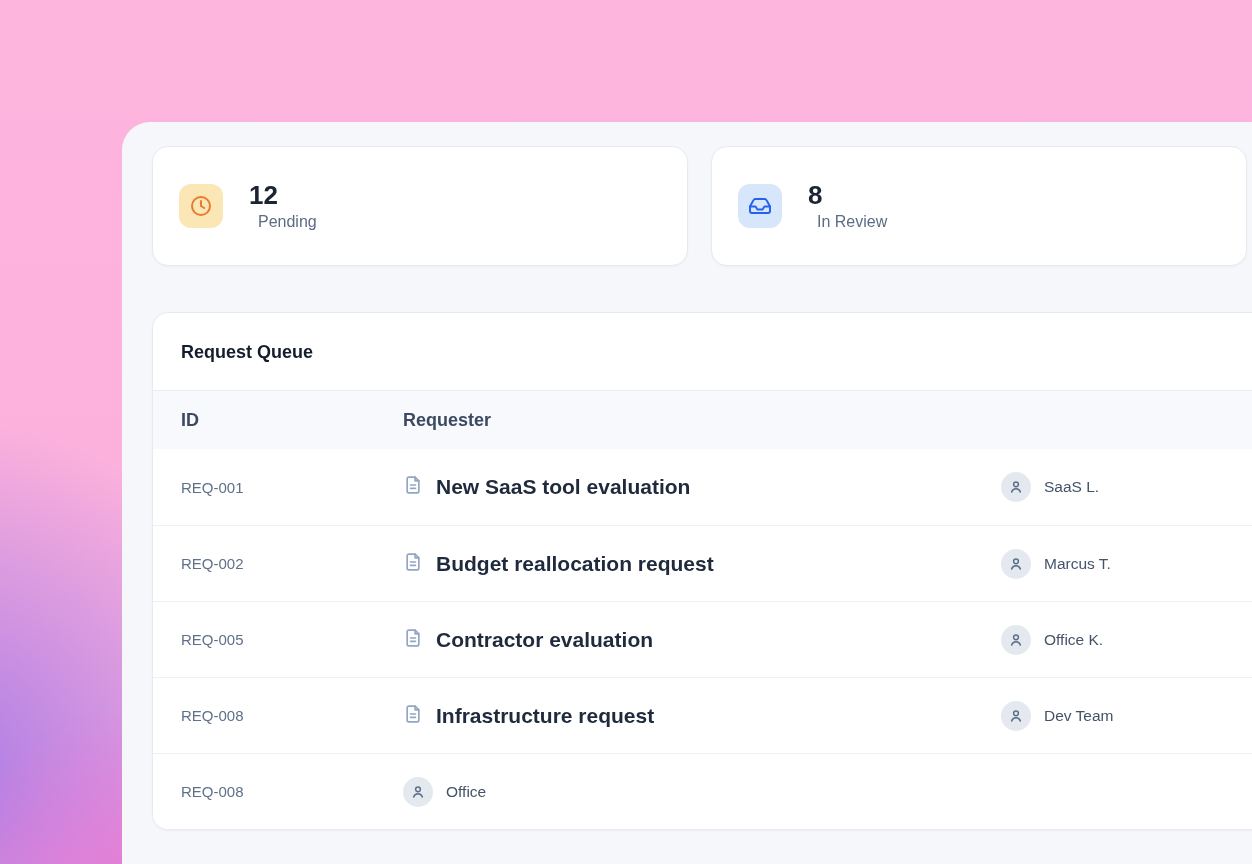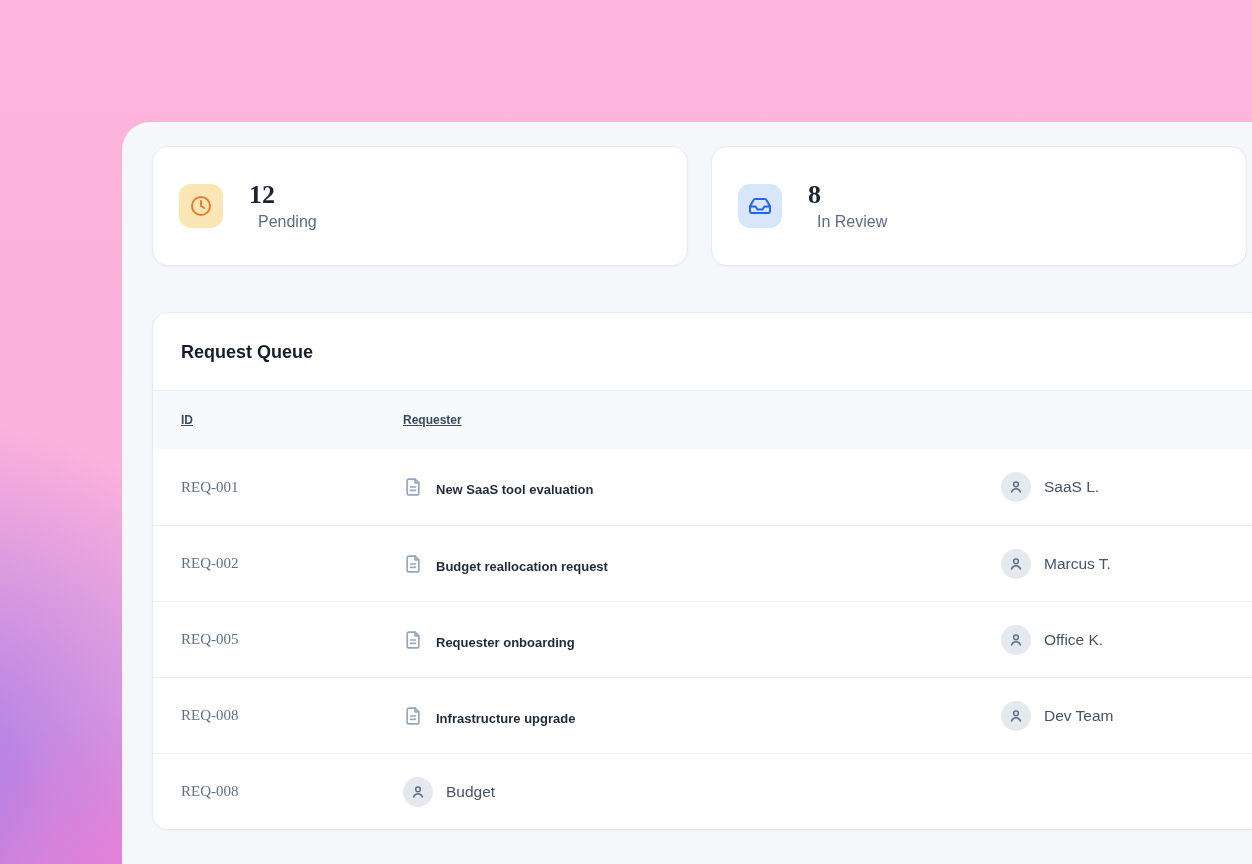--- a/index.html
+++ b/index.html
@@ -44,21 +44,21 @@
   }
   .stat-icon {
     width: 44px; height: 44px;
     border-radius: 12px;
     display: flex; align-items: center; justify-content: center;
     flex: 0 0 auto;
   }
   .stat-icon.amber { background: #fbe7b5; color: #e87b30; }
   .stat-icon.blue  { background: #d7e6fb; color: #2563eb; }
   .stat-value {
-    font-size: 26px; font-weight: 700; color: #1b2433; line-height: 1.1; font-family: Liberation Serif, serif;
+    font-size: 26px; font-weight: 700; color: #1b2433; line-height: 1.1;
   }
   .stat-label {
     font-size: 16px; color: #5c6c85; margin-top: 4px; margin-left: 9px;
   }
 
   
   .queue-card {
     background: #ffffff;
     border: 1px solid #e6ebf1;
     border-radius: 16px;
@@ -76,34 +76,34 @@
     display: grid;
     grid-template-columns: 222px 598px 1fr;
     align-items: center;
     padding: 0 28px;
   }
   .thead {
     height: 58px;
     background: #f7f9fc;
   }
   .th {
-    font-size: 12px; font-weight: 600; color: #3b4a60; text-decoration: underline;
+    font-size: 18px; font-weight: 600; color: #3b4a60;
   }
   .trow {
     height: 76px;
     background: #ffffff;
   }
   .trow + .trow { border-top: 1px solid #eef2f7; }
   .cell-id {
-    font-family: Liberation Serif, serif;
+    font-family: Liberation Sans, sans-serif;
     font-size: 15px; color: #5f7089;
   }
   .cell-request {
-    display: flex; align-items: flex-end; gap: 13px;
-    font-size: 13px; font-weight: 600; color: #1f2a3c;
+    display: flex; align-items: flex-start; gap: 13px;
+    font-size: 21px; font-weight: 600; color: #1f2a3c;
   }
   .doc-icon { color: #93a6c2; flex: 0 0 auto; display: flex; }
   .cell-requester {
     display: flex; align-items: center; gap: 13px;
     font-size: 15.5px; color: #44536a;
   }
   .avatar {
     width: 30px; height: 30px;
     border-radius: 50%;
     background: #e4e9f0;
@@ -211,21 +211,21 @@
     <div class="cell-id">REQ-005</div>
     <div class="cell-request">
       <span class="doc-icon">
         <svg width="20" height="20" viewBox="0 0 24 24" fill="none" stroke="currentColor" stroke-width="2" stroke-linecap="round" stroke-linejoin="round">
           <path d="M14.5 2.5H7a2 2 0 0 0-2 2v15a2 2 0 0 0 2 2h10a2 2 0 0 0 2-2V7z"></path>
           <polyline points="14.5 2.5 14.5 7 19 7"></polyline>
           <line x1="9" y1="12" x2="15" y2="12"></line>
           <line x1="9" y1="16" x2="15" y2="16"></line>
         </svg>
       </span>
-      <span>Requester onboarding</span>
+      <span>Contractor evaluation</span>
     </div>
     <div class="cell-requester">
       <span class="avatar">
         <svg width="16" height="16" viewBox="0 0 24 24" fill="none" stroke="currentColor" stroke-width="2.2" stroke-linecap="round" stroke-linejoin="round">
           <circle cx="12" cy="8" r="3.6"></circle>
           <path d="M5.5 19.4a6.8 6.8 0 0 1 13 0"></path>
         </svg>
       </span>
       <span>Office K.</span>
     </div>
@@ -235,21 +235,21 @@
     <div class="cell-id">REQ-008</div>
     <div class="cell-request">
       <span class="doc-icon">
         <svg width="20" height="20" viewBox="0 0 24 24" fill="none" stroke="currentColor" stroke-width="2" stroke-linecap="round" stroke-linejoin="round">
           <path d="M14.5 2.5H7a2 2 0 0 0-2 2v15a2 2 0 0 0 2 2h10a2 2 0 0 0 2-2V7z"></path>
           <polyline points="14.5 2.5 14.5 7 19 7"></polyline>
           <line x1="9" y1="12" x2="15" y2="12"></line>
           <line x1="9" y1="16" x2="15" y2="16"></line>
         </svg>
       </span>
-      <span>Infrastructure upgrade</span>
+      <span>Infrastructure request</span>
     </div>
     <div class="cell-requester">
       <span class="avatar">
         <svg width="16" height="16" viewBox="0 0 24 24" fill="none" stroke="currentColor" stroke-width="2.2" stroke-linecap="round" stroke-linejoin="round">
           <circle cx="12" cy="8" r="3.6"></circle>
           <path d="M5.5 19.4a6.8 6.8 0 0 1 13 0"></path>
         </svg>
       </span>
       <span>Dev Team</span>
     </div>
@@ -257,19 +257,19 @@
 
   <div class="grid-cols trow">
     <div class="cell-id">REQ-008</div>
     <div class="cell-requester">
       <span class="avatar">
         <svg width="16" height="16" viewBox="0 0 24 24" fill="none" stroke="currentColor" stroke-width="2.2" stroke-linecap="round" stroke-linejoin="round">
           <circle cx="12" cy="8" r="3.6"></circle>
           <path d="M5.5 19.4a6.8 6.8 0 0 1 13 0"></path>
         </svg>
       </span>
-      <span>Budget</span>
+      <span>Office</span>
     </div>
   </div>
 </div>
   </div>
 
 </div>
 
 </body></html>

